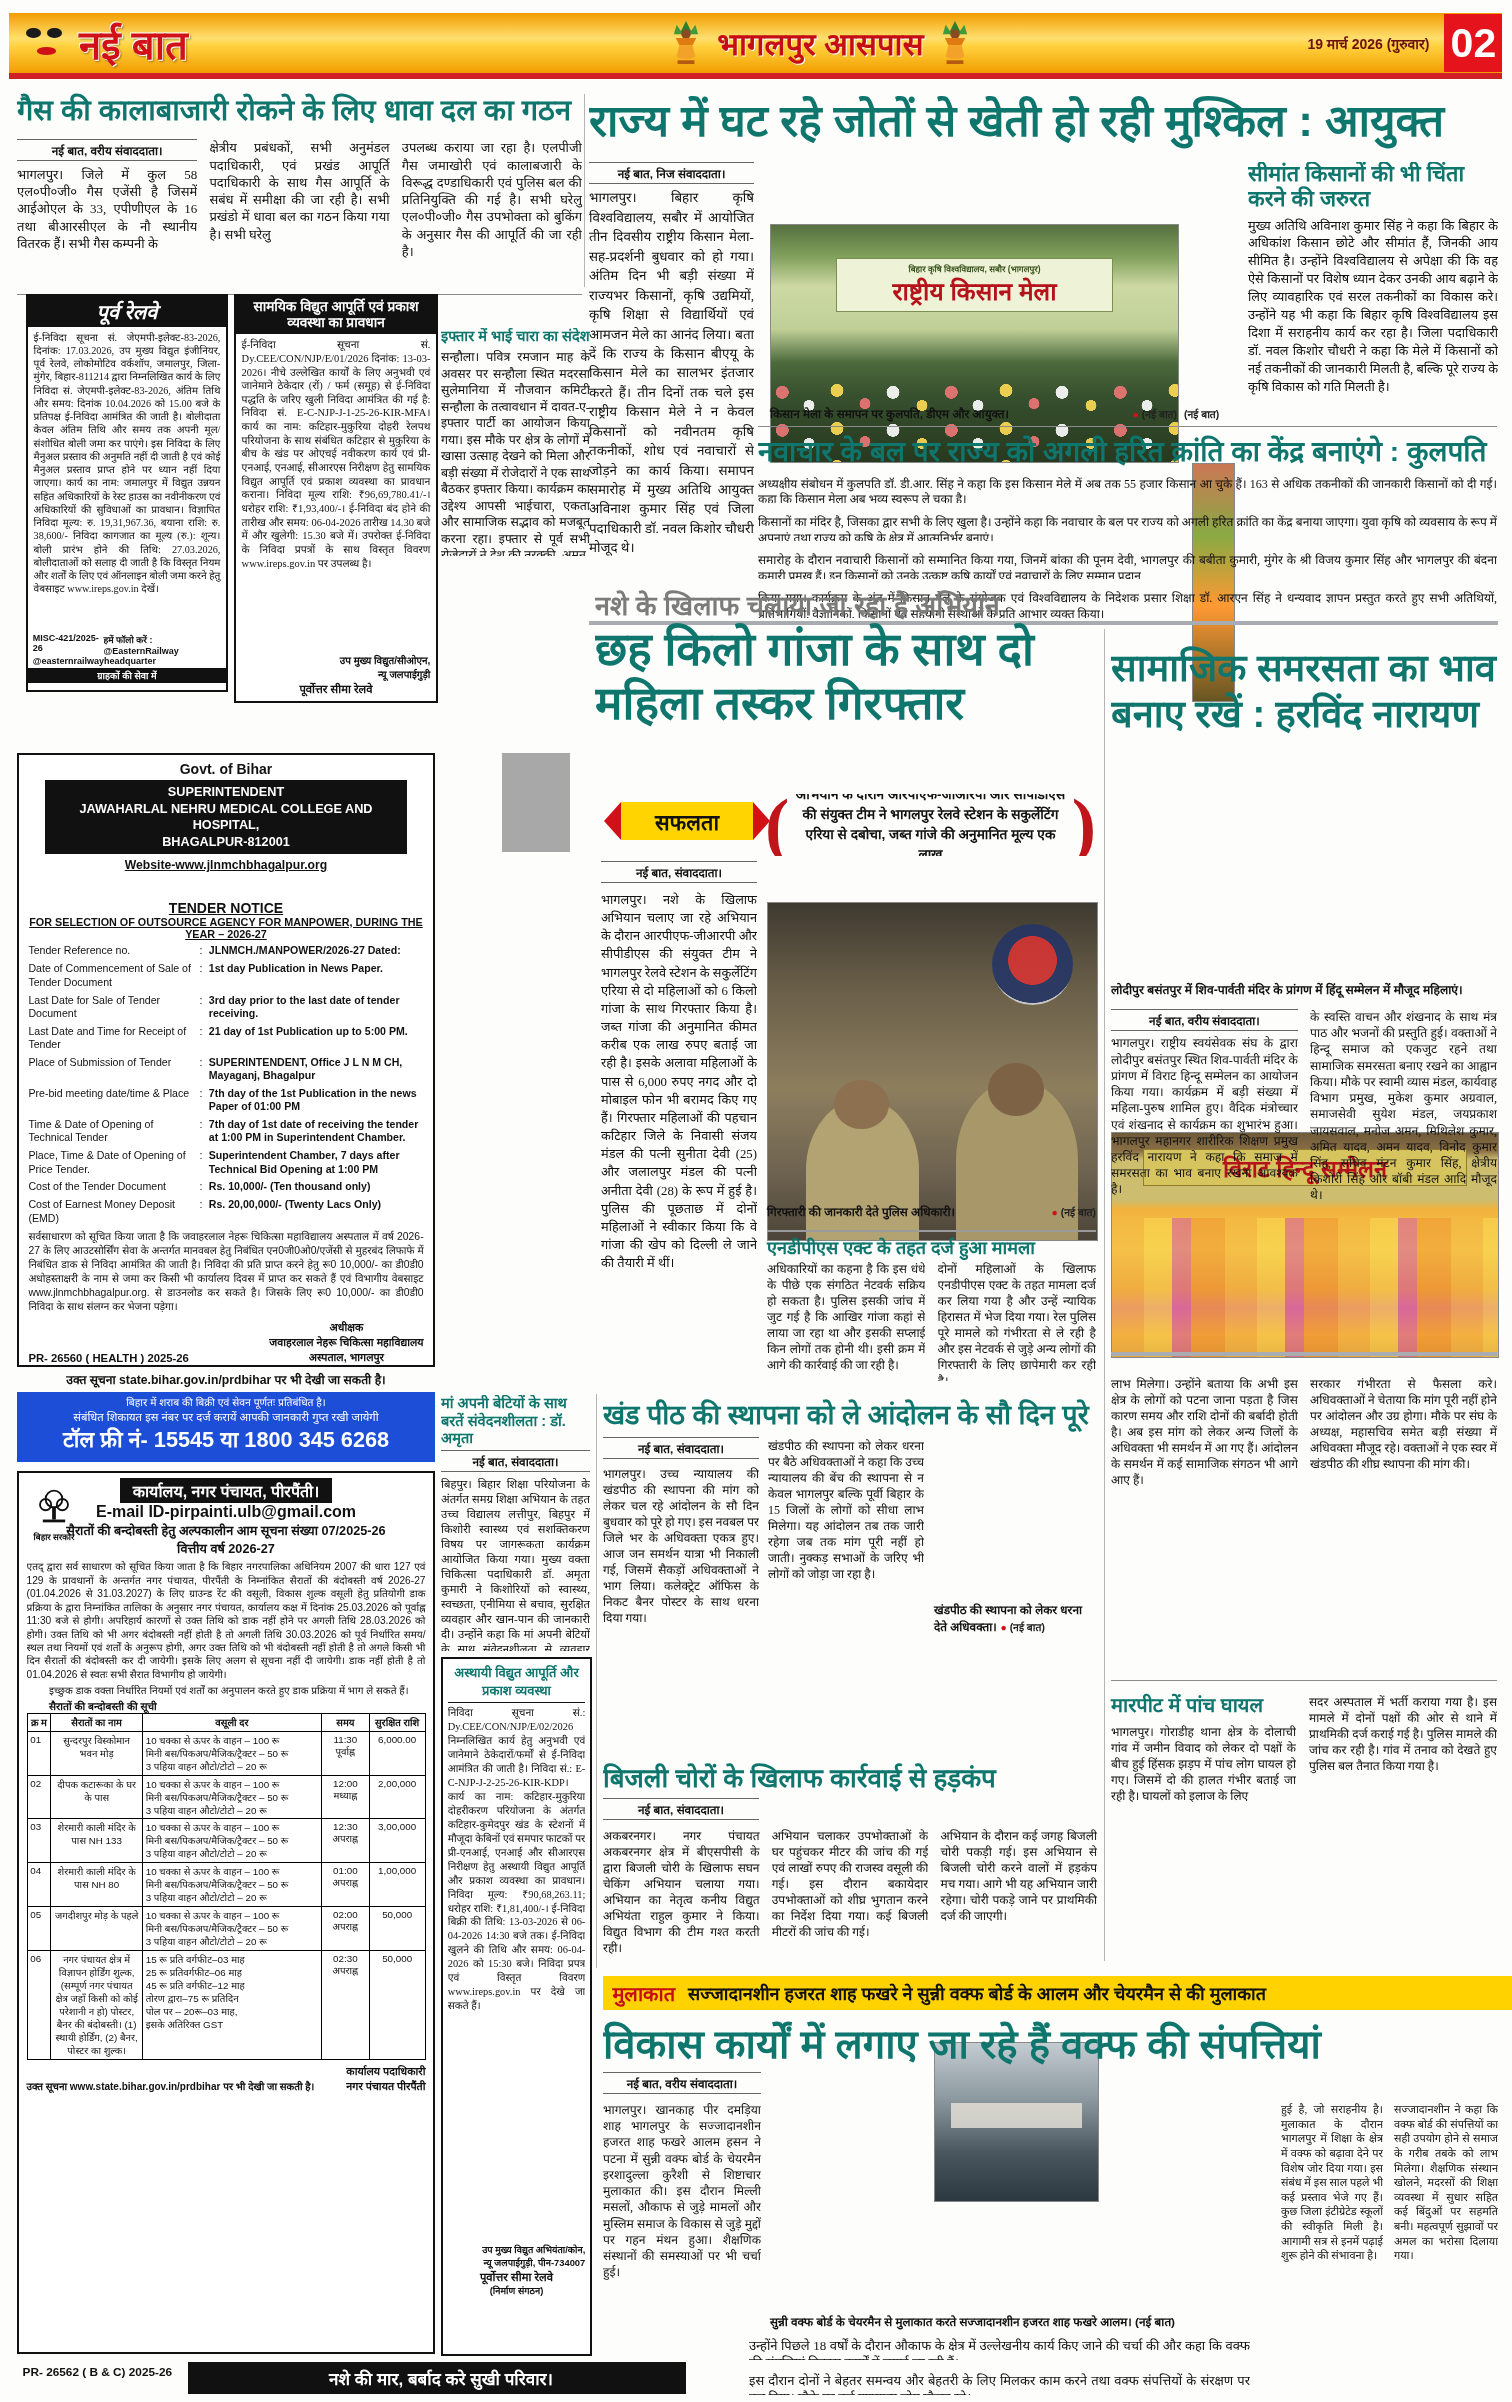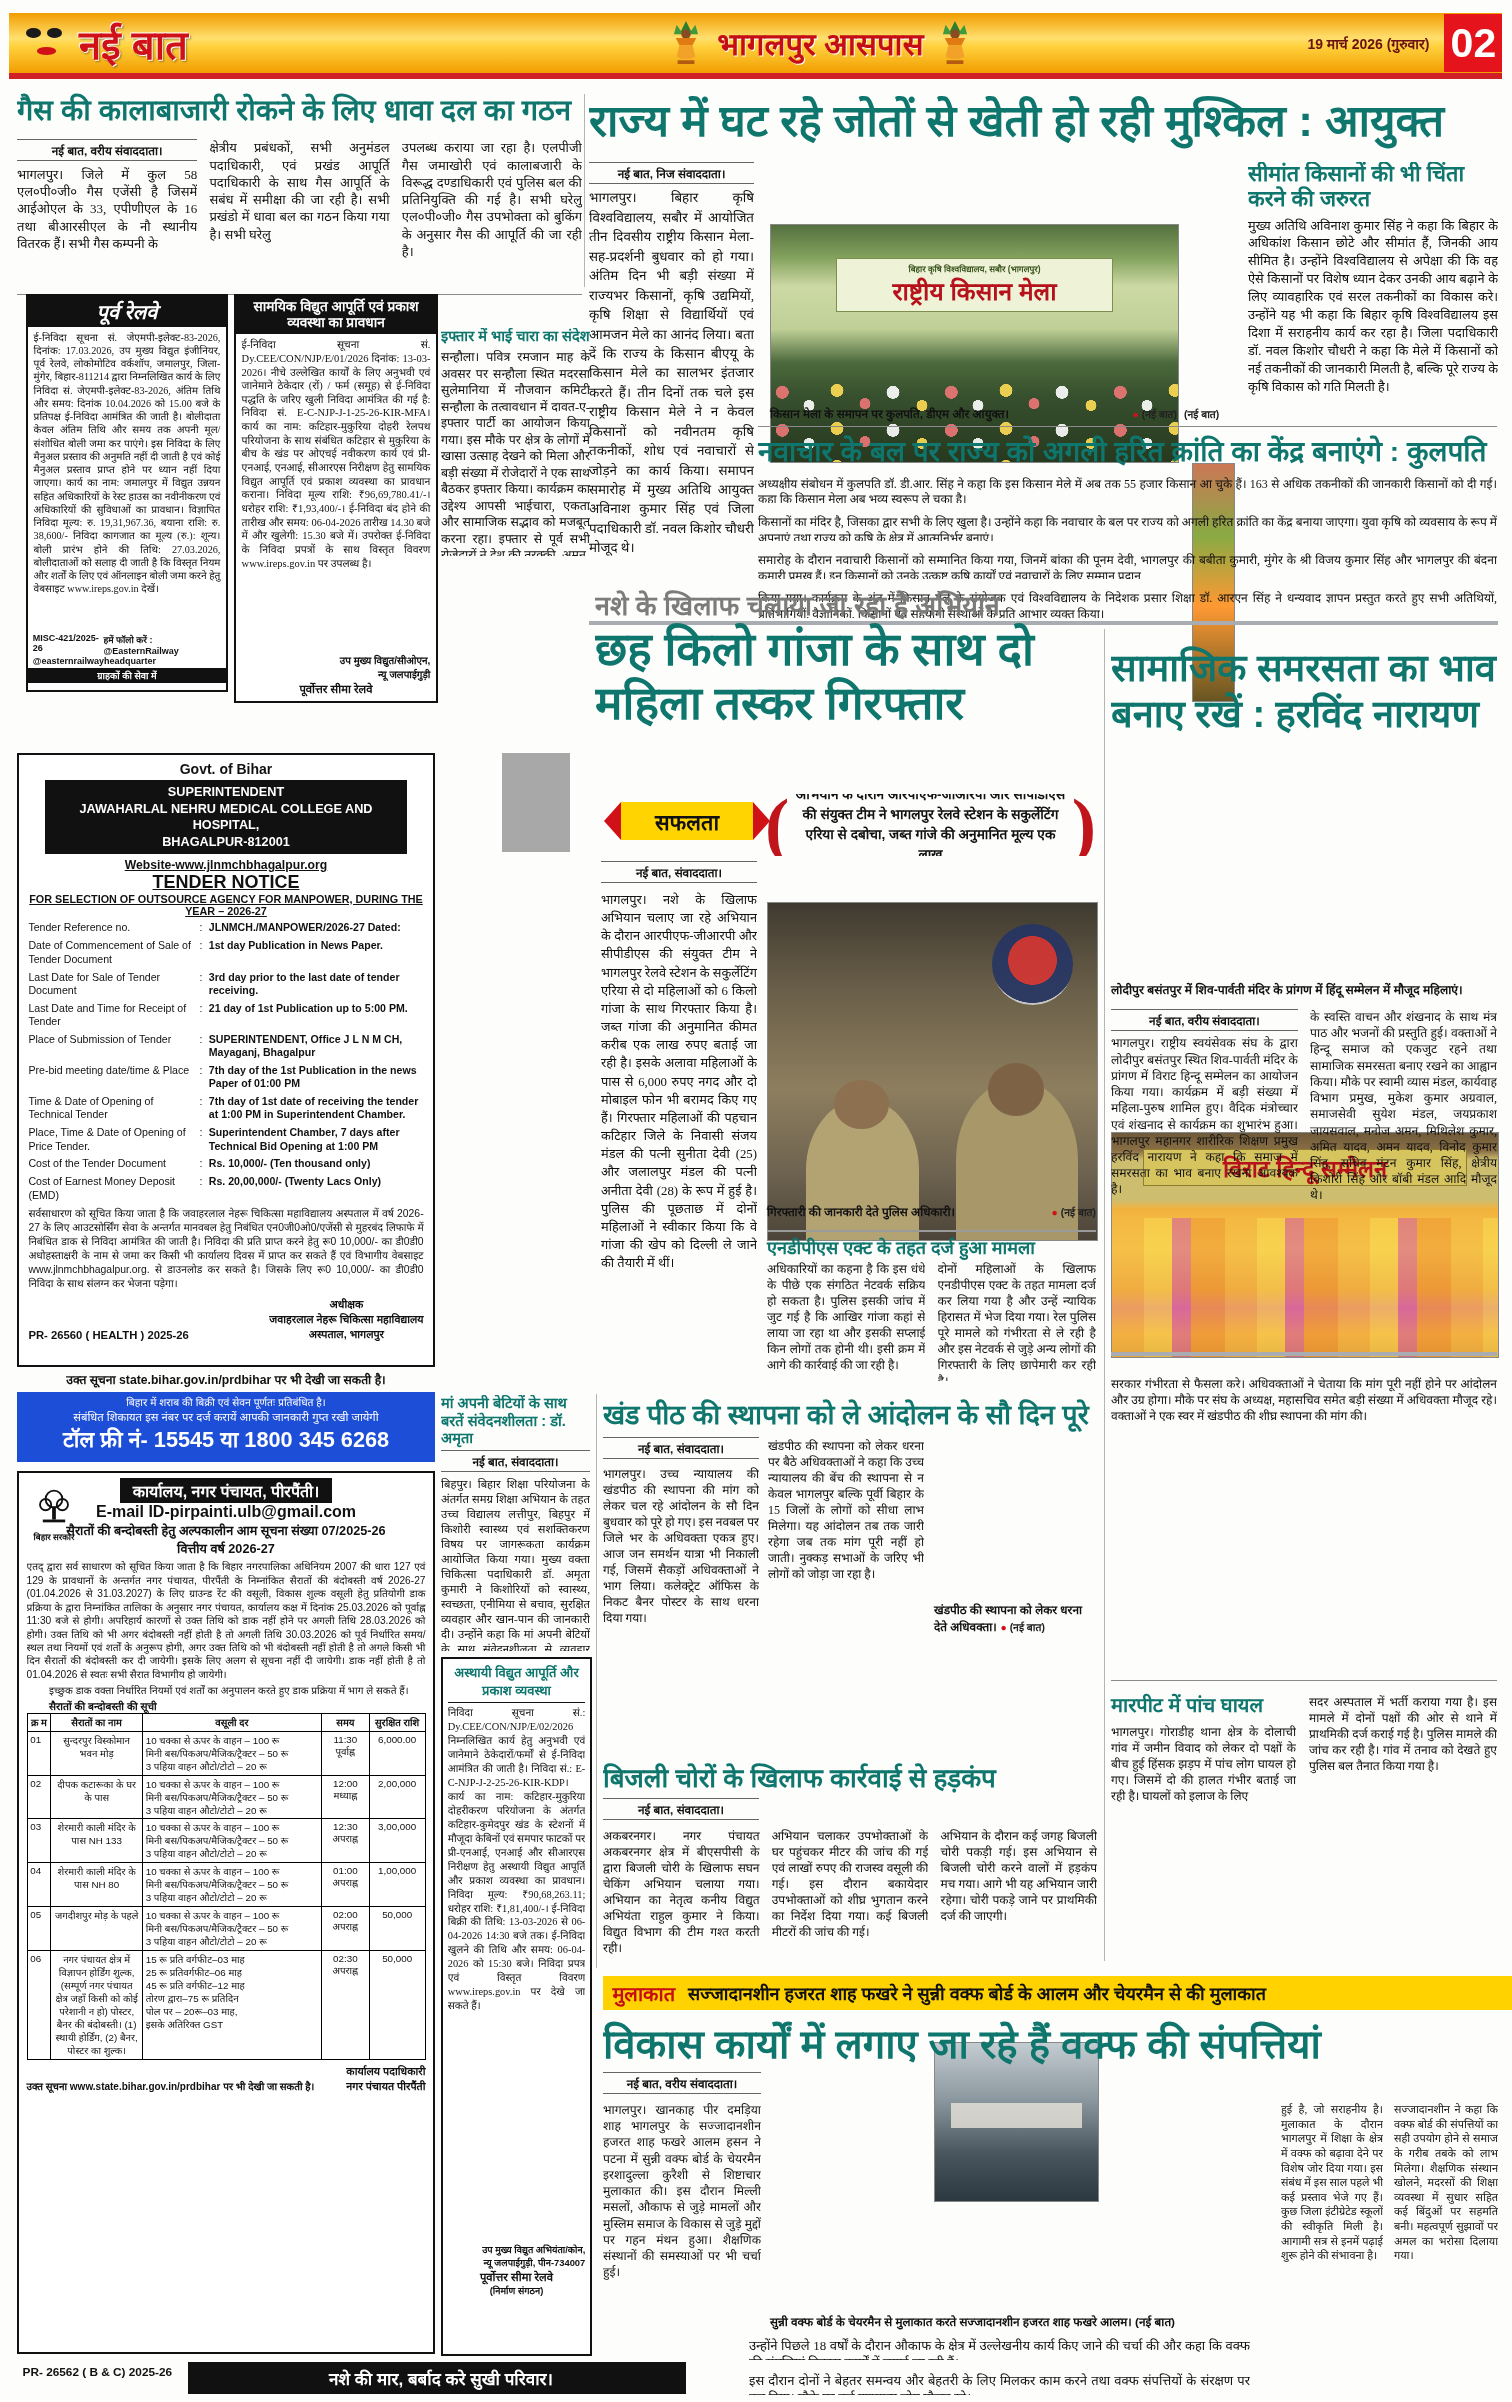--- a/index.html
+++ b/index.html
@@ -221,21 +221,21 @@
   </div>
 
   <div class="b boxed" style="left:17px;top:753px;width:418px;height:614px;padding:5.6px 9.4px;box-sizing:border-box;font-family:'Liberation Sans',sans-serif;">
     <div style="text-align:center;font-weight:bold;font-size:14px;">Govt.      of Bihar</div>
     <div class="blackbar" style="margin:3.8px 17px;padding:3.8px 1.9px;font-size:12.7px;line-height:1.3;">
       <div>SUPERINTENDENT</div>
       <div>JAWAHARLAL NEHRU MEDICAL COLLEGE AND HOSPITAL,</div>
       <div>BHAGALPUR-812001</div>
     </div>
     <div style="text-align:center;font-weight:bold;font-size:12.2px;text-decoration:underline;">Website-www.jlnmchbhagalpur.org</div>
-    <div style="text-align:center;font-weight:bold;font-size:18px;text-decoration:underline;">TENDER NOTICE</div>
+    <div style="text-align:center;font-weight:bold;font-size:14px;text-decoration:underline;margin-top:28px;">TENDER NOTICE</div>
     <div style="text-align:center;font-weight:bold;font-size:10.8px;text-decoration:underline;margin-bottom:4.7px;">FOR SELECTION OF OUTSOURCE AGENCY FOR MANPOWER, DURING THE YEAR – 2026-27</div>
     <div class="kv">
         <span>Tender Reference no.</span>
         <span>:</span>
         <b>JLNMCH./MANPOWER/2026-27 Dated:</b>
       </div>
     <div class="kv">
         <span>Date of Commencement of Sale of Tender Document</span>
         <span>:</span>
         <b>1st day Publication in News Paper.</b>
@@ -444,20 +444,21 @@
   <div class="b j" style="left:768px;top:1439px;width:156px;height:301px;font-size:12px;">खंडपीठ की स्थापना को लेकर धरना पर बैठे अधिवक्ताओं ने कहा कि उच्च न्यायालय की बेंच की स्थापना से न केवल भागलपुर बल्कि पूर्वी बिहार के 15 जिलों के लोगों को सीधा लाभ मिलेगा। यह आंदोलन तब तक जारी रहेगा जब तक मांग पूरी नहीं हो जाती। नुक्कड़ सभाओं के जरिए भी लोगों को जोड़ा जा रहा है।</div>
   <div class="photo b" style="left:934px;top:1439px;width:163px;height:158px;
        background:linear-gradient(180deg,#c3ccd1 0%,#8d99a0 35%,#4a565e 70%,#2c3840 100%);">
     <div class="b" style="left:10%;right:10%;top:38%;height:16%;background:#e8e4da;opacity:.8;"></div>
   </div>
   <div class="b" style="left:934px;top:1601px;width:163px;">
     <span class="cap">खंडपीठ की स्थापना को लेकर धरना देते अधिवक्ता।</span>
     <span class="credit"><i>●</i> <span>(नई बात)</span></span>
   </div>
   <div class="b cols" style="left:1111px;top:1377px;width:386px;height:294px;font-size:12px;">
+    <div class="j">लाभ मिलेगा। उन्होंने बताया कि अभी इस क्षेत्र के लोगों को पटना जाना पड़ता है जिस कारण समय और राशि दोनों की बर्बादी होती है। अब इस मांग को लेकर अन्य जिलों के अधिवक्ता भी समर्थन में आ गए हैं। आंदोलन के समर्थन में कई सामाजिक संगठन भी आगे आए हैं।</div>
     <div class="j">सरकार गंभीरता से फैसला करे। अधिवक्ताओं ने चेताया कि मांग पूरी नहीं होने पर आंदोलन और उग्र होगा। मौके पर संघ के अध्यक्ष, महासचिव समेत बड़ी संख्या में अधिवक्ता मौजूद रहे। वक्ताओं ने एक स्वर में खंडपीठ की शीघ्र स्थापना की मांग की।</div>
   </div>
   <div class="b hr1" style="left:1111px;top:1680px;width:386px;"></div>
 
   <div class="b hl" style="left:1111px;top:1691px;width:188px;font-size:20px;">मारपीट में पांच घायल</div>
   <div class="b j" style="left:1111px;top:1725px;width:185px;height:235px;font-size:12px;">भागलपुर। गोराडीह थाना क्षेत्र के दोलाची गांव में जमीन विवाद को लेकर दो पक्षों के बीच हुई हिंसक झड़प में पांच लोग घायल हो गए। जिसमें दो की हालत गंभीर बताई जा रही है। घायलों को इलाज के लिए</div>
   <div class="b j" style="left:1309px;top:1695px;width:188px;height:266px;font-size:12px;">सदर अस्पताल में भर्ती कराया गया है। इस मामले में दोनों पक्षों की ओर से थाने में प्राथमिकी दर्ज कराई गई है। पुलिस मामले की जांच कर रही है। गांव में तनाव को देखते हुए पुलिस बल तैनात किया गया है।</div>
 
   <div class="b hl nw" style="left:603px;top:1759px;width:494px;font-size:26px;">बिजली चोरों के खिलाफ कार्रवाई से हड़कंप</div>
   <div class="b" style="left:603px;top:1798px;width:156px;">

